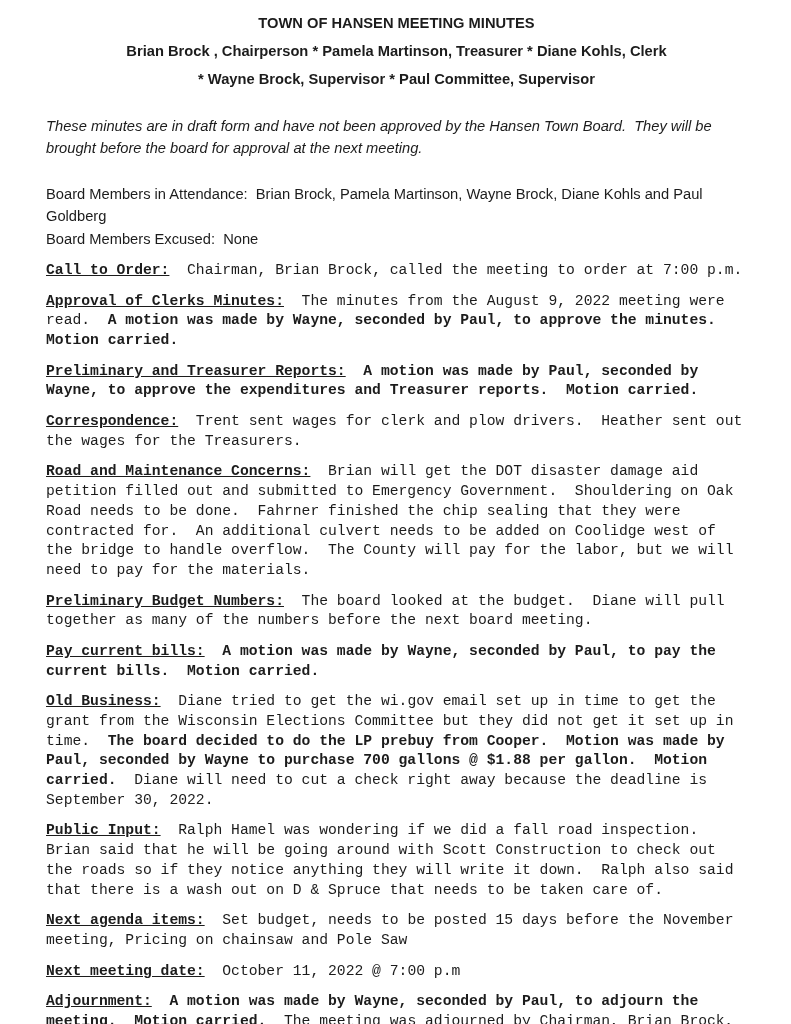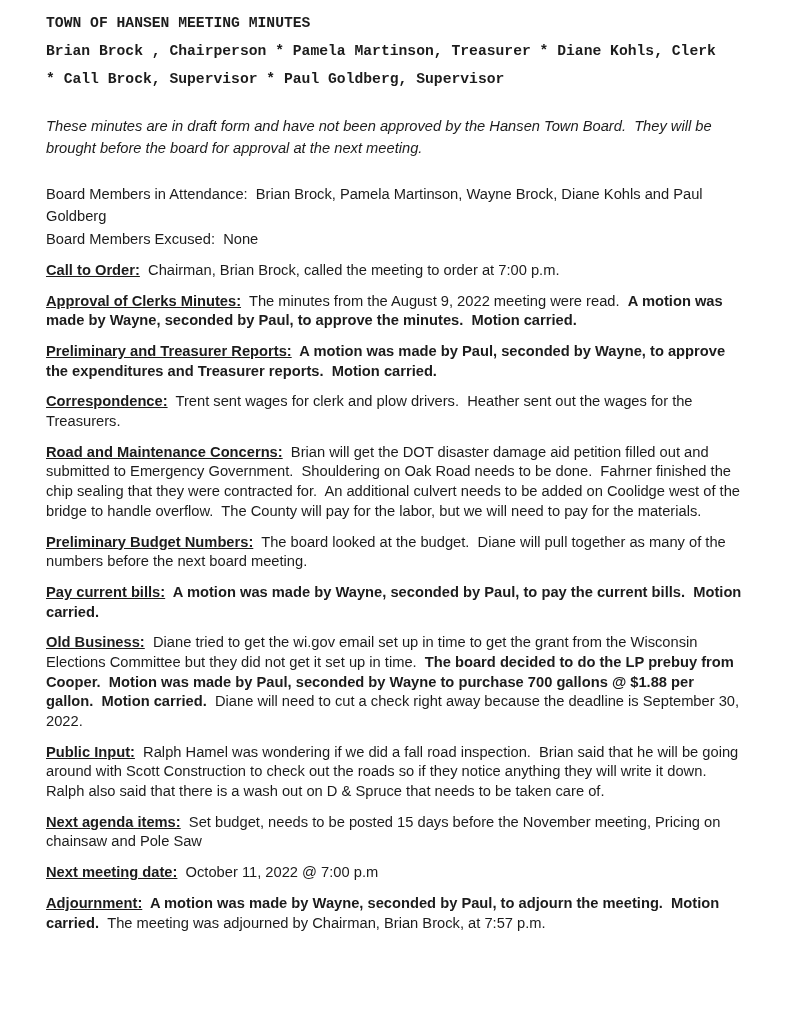--- a/index.html
+++ b/index.html
@@ -11,21 +11,21 @@
     width: 791px;
     min-height: 1024px;
     box-sizing: border-box;
     padding: 13px 44px 20px 46px;
     background: #ffffff;
     font-family: "Liberation Sans", sans-serif;
     font-size: 14.7px;
     color: #1c1c1c;
     -webkit-font-smoothing: antialiased;
   }
-  .center { text-align: left; font-family: Liberation Mono, monospace; }
+  .center { text-align: center; }
   .bold { font-weight: bold; }
   header p {
     margin: 0 0 7.5px 0;
     line-height: 1.38;
     font-weight: bold;
   }
   .date-line {
     margin-top: 10px !important;
   }
   .notice {
@@ -39,40 +39,41 @@
   }
   .att-line {
     margin: 0;
     line-height: 1.52;
     white-space: pre-wrap;
   }
   .section {
     margin: 11px 2px 0 0;
     line-height: 1.34;
     white-space: pre-wrap;
+    font-family: Liberation Mono, monospace;
   }
   .sec-heading {
     font-weight: bold;
     text-decoration: underline;
   }
   .run.bold { font-weight: bold; }
   .signature {
     font-style: italic;
     margin: 30px 0 0 5px;
     line-height: 1.34;
   }
 </style>
 </head>
 <body>
 
 <div class="page">
   <header>
     <p class="center">TOWN OF HANSEN MEETING MINUTES</p>
     <p class="center">Brian Brock , Chairperson * Pamela Martinson, Treasurer * Diane Kohls, Clerk</p>
-    <p class="center">* Call Brock, Supervisor * Paul Goldberg, Supervisor</p>
+    <p class="center">* Wayne Brock, Supervisor * Paul Committee, Supervisor</p>
   </header>
 
   <p class="notice">These minutes are in draft form and have not been approved by the Hansen Town Board.  They will be brought before the board for approval at the next meeting.</p>
 
   <div class="attendance" id="attendance">
       <p class="att-line">Board Members in Attendance:  Brian Brock, Pamela Martinson, Wayne Brock, Diane Kohls and Paul Goldberg</p>
       <p class="att-line">Board Members Excused:  None</p>
     </div>
 
   <div id="sections">

